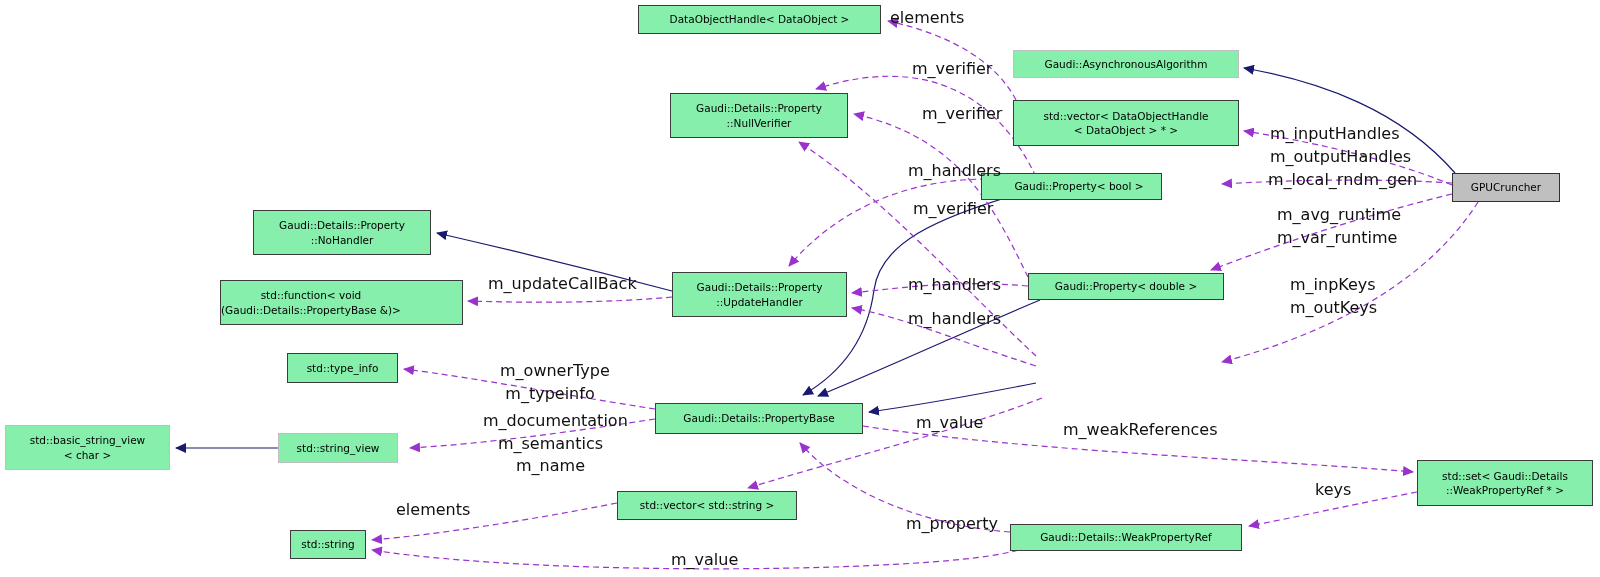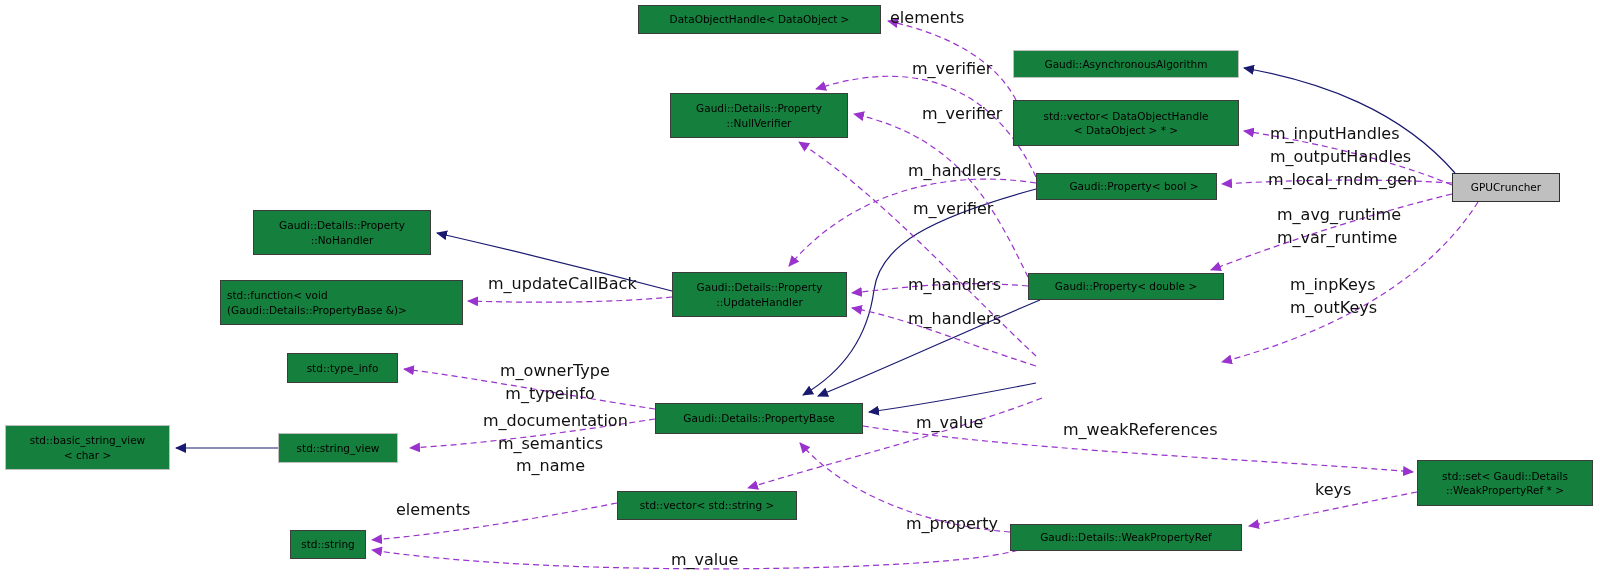--- a/index.html
+++ b/index.html
@@ -5,28 +5,28 @@
   html,body { margin:0; padding:0; background:#ffffff; }
   #canvas {
     position:relative; width:1600px; height:577px; overflow:hidden;
     font-family:"DejaVu Sans", sans-serif; background:#ffffff;
   }
   #edges { position:absolute; left:0; top:0; width:1600px; height:577px; }
   .edge-inherit { fill:none; stroke:#191970; stroke-width:1.2; }
   .edge-usage   { fill:none; stroke:#9a32cd; stroke-width:1.2; stroke-dasharray:6 4; }
   .node {
     position:absolute; box-sizing:border-box;
-    background:#15803d; border:1px solid #3c3c3c;
+    background:#86efac; border:1px solid #3c3c3c;
     display:flex; align-items:center; justify-content:center;
     text-align:center; white-space:pre-line;
     font-size:10.5px; line-height:1.38; color:#000000;
   }
   .node.external { border-color:#c0c0c0; }
   .node.current  { background:#bfbfbf; border-color:#303030; }
-  .node.left-align { justify-content:flex-start; text-align:left; padding-left:6px; }
+  .node.left-align { justify-content:flex-start; text-align:center; }
   .edge-label {
     position:absolute; font-size:16px; line-height:1.42; color:#101010;
     white-space:pre-line;
   }
   .edge-label.center { text-align:center;margin-top:16px; }
 </style>
 </head>
 <body>
 
 <div id="canvas">
@@ -76,21 +76,21 @@
 &lt; DataObject &gt; * &gt;</div>
   <div class="node current" style="left:1452px; top:173px; width:108px; height:29px;">GPUCruncher</div>
   <div class="node" style="left:670px; top:93px; width:178px; height:45px;">Gaudi::Details::Property
 ::NullVerifier</div>
   <div class="node" style="left:253px; top:210px; width:178px; height:45px;">Gaudi::Details::Property
 ::NoHandler</div>
   <div class="node left-align" style="left:220px; top:280px; width:243px; height:45px;">std::function&lt; void
 (Gaudi::Details::PropertyBase &amp;)&gt;</div>
   <div class="node" style="left:672px; top:272px; width:175px; height:45px;">Gaudi::Details::Property
 ::UpdateHandler</div>
-  <div class="node" style="left:1036px; top:173px; width:181px; height:27px;padding-left:15px;">Gaudi::Property&lt; bool &gt;</div>
+  <div class="node" style="left:981px; top:173px; width:181px; height:27px;padding-left:15px;">Gaudi::Property&lt; bool &gt;</div>
   <div class="node" style="left:1028px; top:273px; width:196px; height:27px;">Gaudi::Property&lt; double &gt;</div>
   <div class="node" style="left:287px; top:353px; width:111px; height:30px;">std::type_info</div>
   <div class="node" style="left:655px; top:403px; width:208px; height:31px;">Gaudi::Details::PropertyBase</div>
   <div class="node external" style="left:278px; top:433px; width:120px; height:30px;">std::string_view</div>
   <div class="node external" style="left:5px; top:425px; width:165px; height:45px;">std::basic_string_view
 &lt; char &gt;</div>
   <div class="node" style="left:617px; top:491px; width:180px; height:29px;">std::vector&lt; std::string &gt;</div>
   <div class="node" style="left:290px; top:530px; width:76px; height:29px;">std::string</div>
   <div class="node" style="left:1010px; top:524px; width:232px; height:27px;">Gaudi::Details::WeakPropertyRef</div>
   <div class="node" style="left:1417px; top:460px; width:176px; height:46px;">std::set&lt; Gaudi::Details

